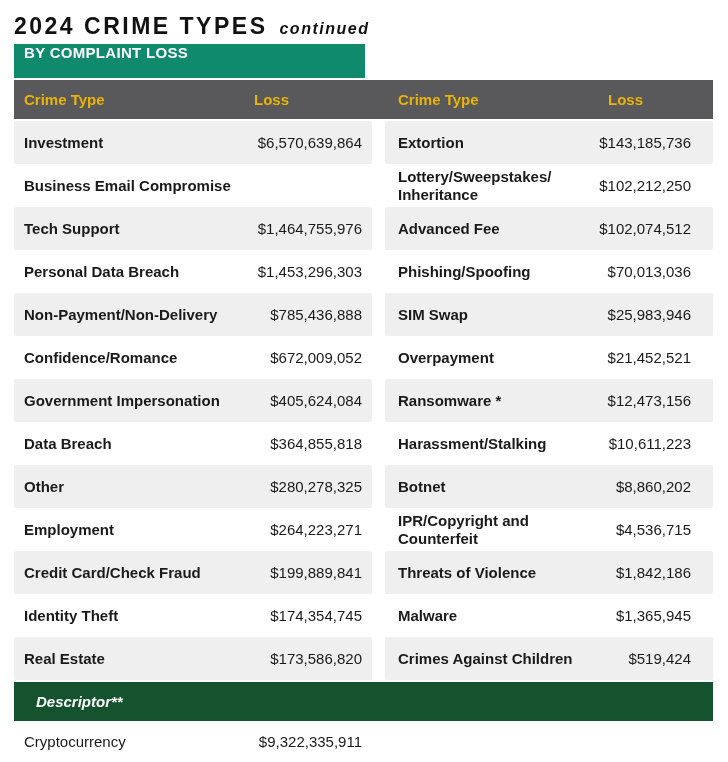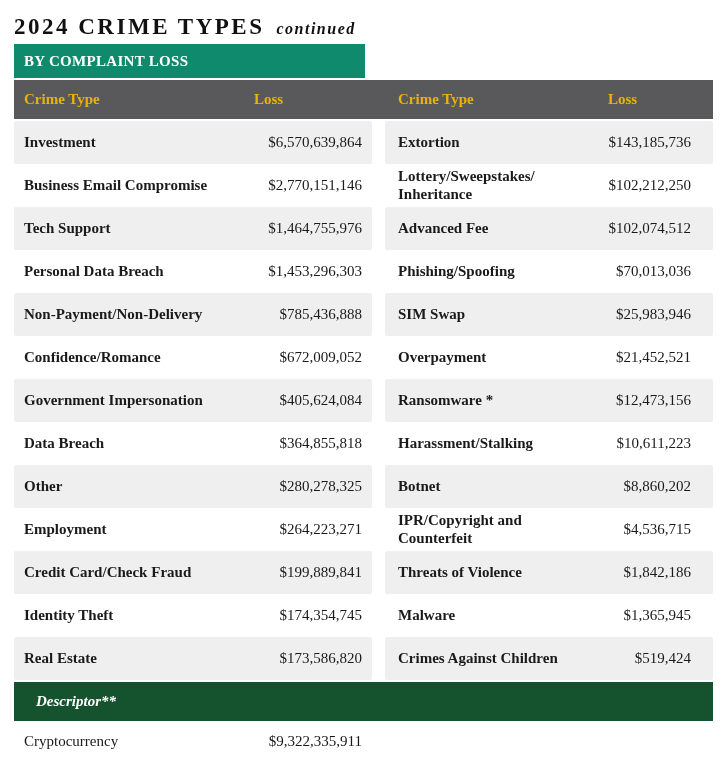--- a/index.html
+++ b/index.html
@@ -3,21 +3,21 @@
 <meta charset="utf-8">
 <style>
   * { margin: 0; padding: 0; box-sizing: border-box; }
   html, body {
     width: 728px; height: 762px;
     background: #ffffff;
     font-family: "Liberation Sans", sans-serif;
     color: #1a1a1a;
     overflow: hidden;
   }
-  .page { width: 728px; height: 654px; font-family: Liberation Serif, serif; }
+  .page { width: 728px; height: 654px; }
 
   
   .title-wrap {
     padding: 9px 0 0 14px;
     height: 44px;
     display: flex; align-items: center;
   }
   .title {
     font-size: 23px; font-weight: bold;
     letter-spacing: 2.5px; color: #111111;
@@ -28,21 +28,21 @@
     padding-top: 4px;
   }
 
   
   .banner {
     margin-left: 14px;
     width: 351px; height: 34px;
     background: #0f8a6d;
     color: #ffffff;
     font-size: 15px; font-weight: bold; letter-spacing: 0.3px;
-    display: flex; align-items: center;
+    display: flex; 
     padding-left: 10px;
   }
 
   
   .tbl { margin: 2px 0 0 14px; width: 699px; }
   .half-l { width: 358px; display: flex; }
   .gutter { width: 13px; flex: 0 0 13px; }
   .half-r { width: 328px; display: flex; }
 
   .cell { display: flex; align-items: center; font-size: 15px; }
@@ -116,21 +116,20 @@
       <div class="gutter"></div>
       <div class="half-r">
           <div class="cell label lab-r">Extortion</div>
           <div class="cell value val-r">$143,185,736</div>
         </div>
     </div>
 
     <div class="row">
       <div class="half-l">
           <div class="cell label lab-l">Business Email Compromise</div>
-          <div class="cell value val-l">$2,770,151,146</div>
         </div>
       <div class="gutter"></div>
       <div class="half-r">
           <div class="cell label lab-r">Lottery/Sweepstakes/
 Inheritance</div>
           <div class="cell value val-r">$102,212,250</div>
         </div>
     </div>
 
     <div class="row">

